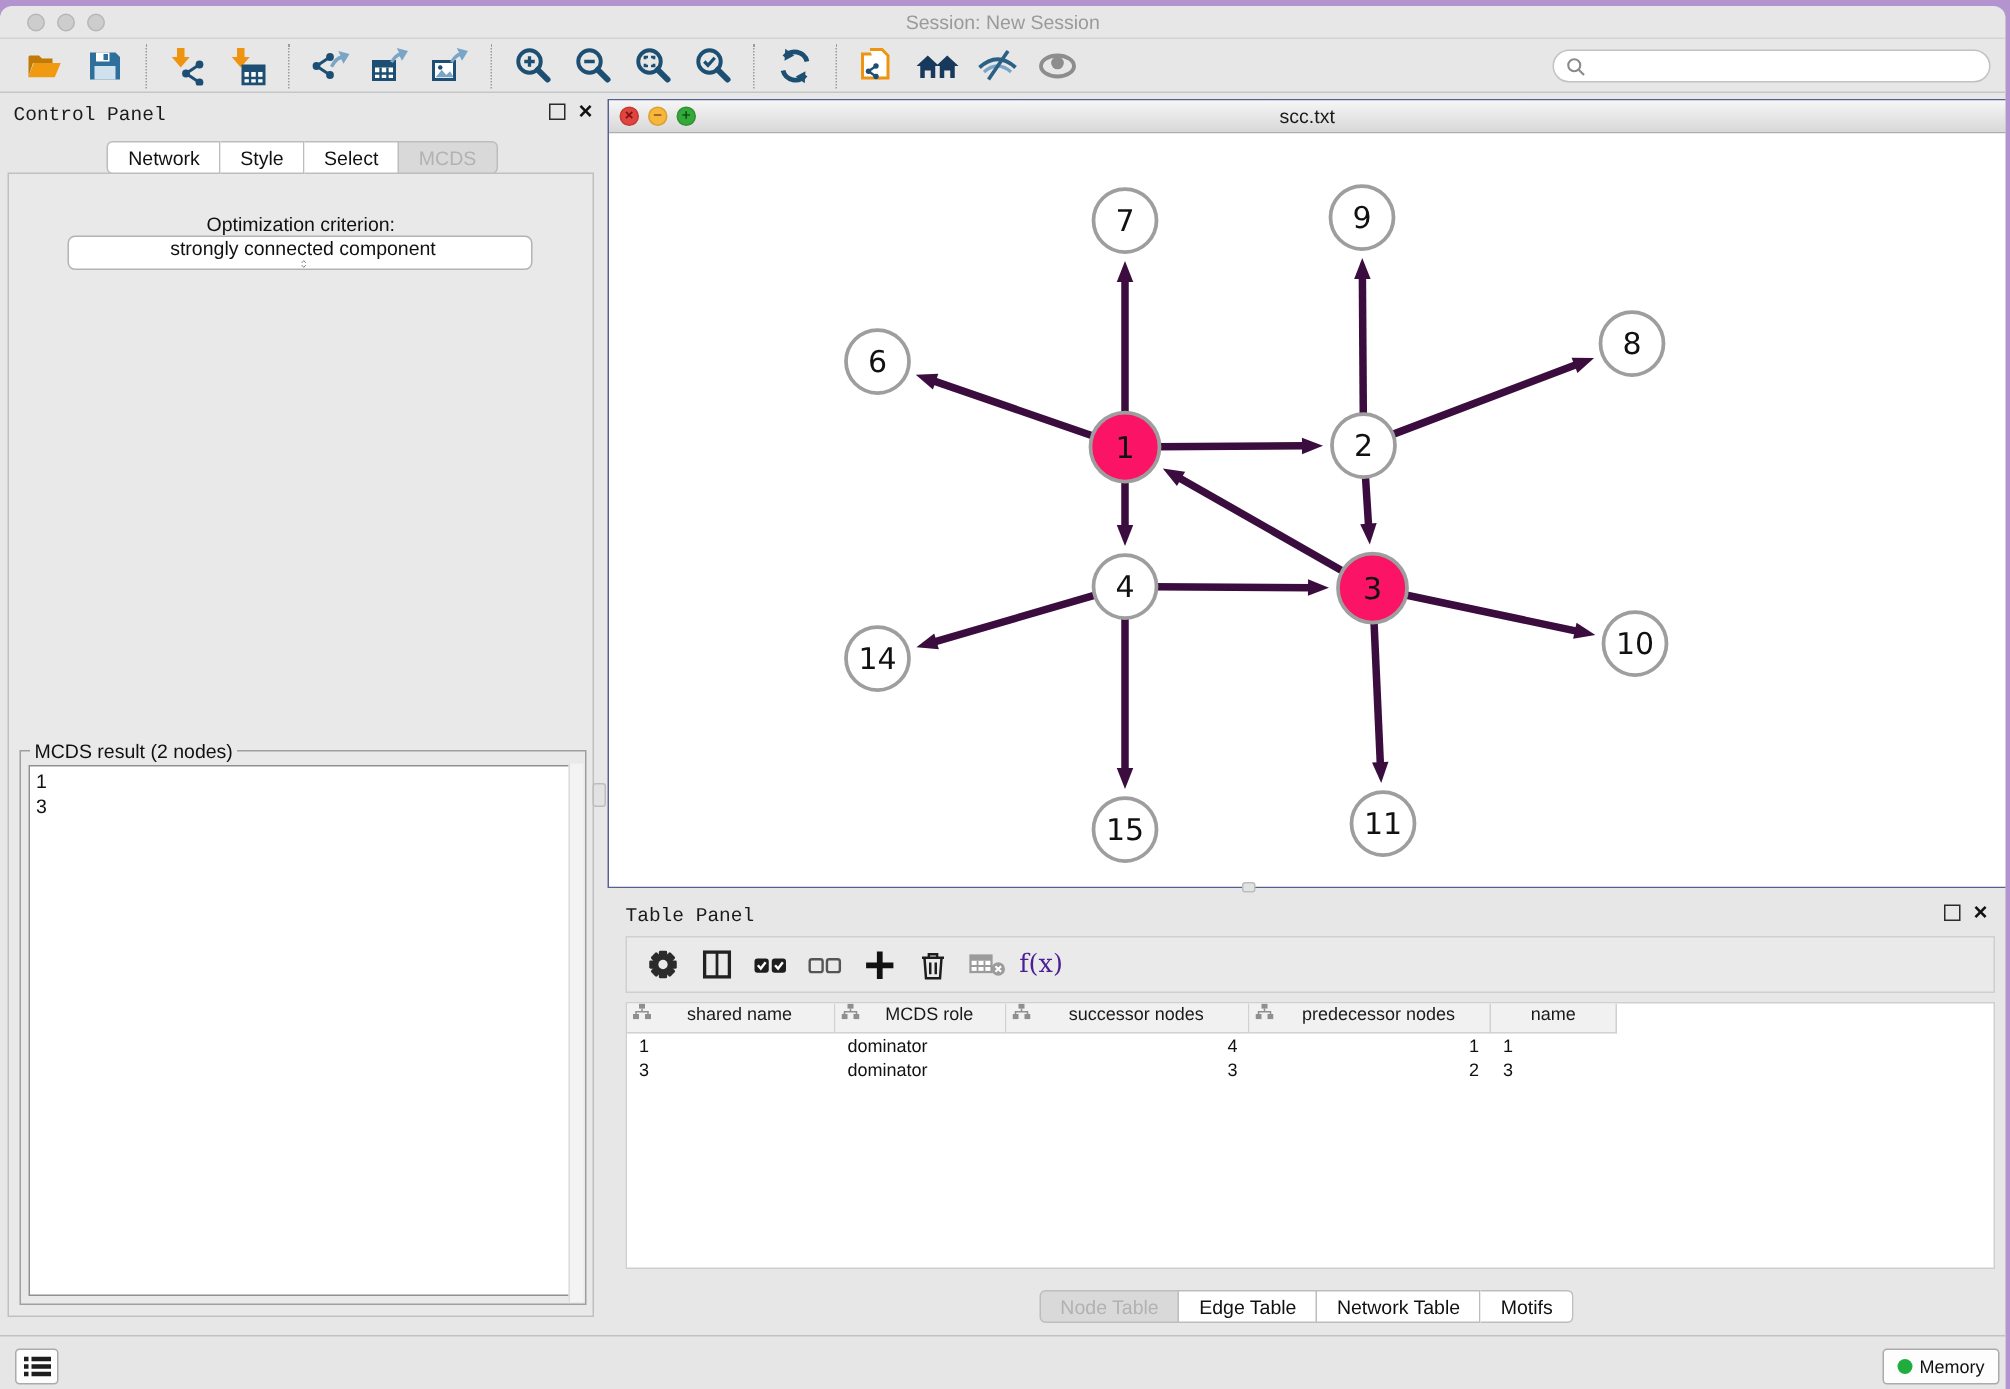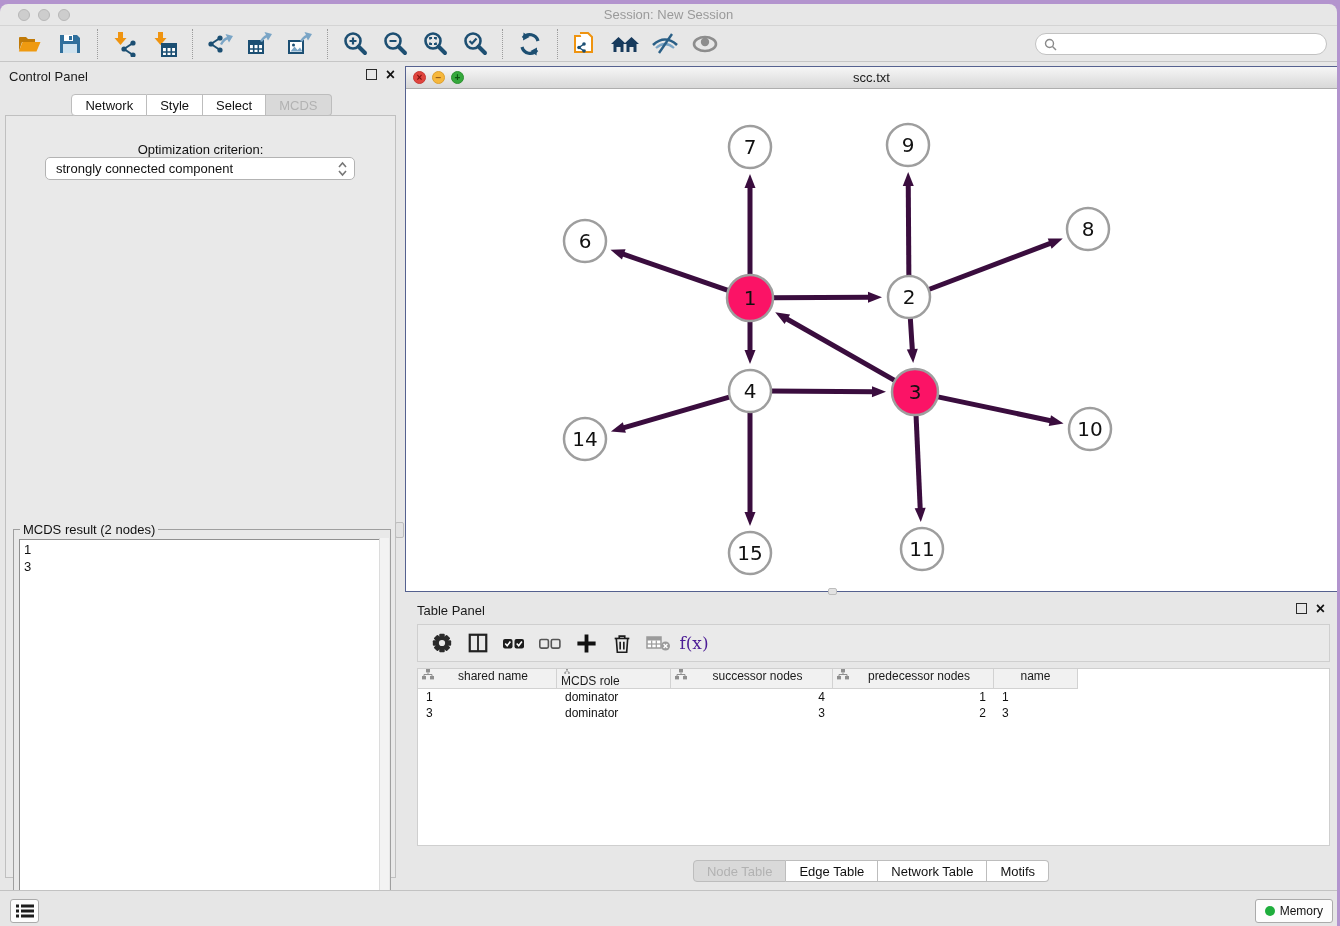--- a/index.html
+++ b/index.html
@@ -20,42 +20,42 @@
   .tb { width:40px; height:30px; display:flex; align-items:center; justify-content:center; cursor:default; }
   .sep { width:1px; height:30px; border-left:1px dotted #9c9c9c; margin:0 7px; }
   .searchbox { position:absolute; right:10px; top:7px; width:292px; height:22px; background:#fff;
                border:1px solid #c2c2c2; border-radius:11px; display:flex; align-items:center;
                padding:0 8px; gap:5px; }
   .searchbox input { flex:1; border:none; outline:none; background:transparent; font-size:12px; }
 
   
   .cp { position:absolute; left:0; top:58px; width:403px; height:828px; }
   .panel-head { position:absolute; top:0; left:0; right:0; height:28px; }
-  .panel-title { position:absolute; left:9px; top:7px; font-size:13px; color:#1a1a1a; }
+  .panel-title { position:absolute; left:9px; top:7px; font-size:13px; color:#1a1a1a;font-family:Liberation Mono, monospace; }
   .panel-ctrls { position:absolute; right:8px; top:7px; display:flex; gap:9px; align-items:center; }
   .ic-float { width:11px; height:11px; border:1.5px solid #2b2b2b; background:transparent; }
   .ic-close { font-size:16px; font-weight:900; color:#111; line-height:11px; }
   .cp-tabs { position:absolute; top:32px; left:0; width:100%; display:flex; justify-content:center; z-index:2; }
   .tab { font-size:13px; color:#111; background:#fff; border:1px solid #bdbdbd; border-left:none;
          padding:3px 13px; height:22px; }
   .tab:first-child { border-left:1px solid #bdbdbd; border-radius:4px 0 0 4px; }
   .tab:last-child { border-radius:0 4px 4px 0; }
   .tab.selected { background:#d9d9d9; color:#b2b2b2; }
   .cp-body { position:absolute; top:53px; left:5px; right:7px; bottom:12px;
              background:#e9e9e9; border:1px solid #c0c0c0; }
   .opt-label { position:absolute; top:26px; width:100%; text-align:center; font-size:13px; color:#111; }
   .dropdown { position:absolute; top:41px; left:39px; width:310px; height:23px; background:#fff;
               border:1px solid #b3b3b3; border-radius:5px; display:flex; align-items:center;
-              padding:0 6px 0 10px; font-size:13px; color:#111; }
+              padding:0 6px 0 10px; font-size:13px; color:#111;flex-direction:column; }
   .dropdown .dd-label { flex:1; }
   .btn-row { position:absolute; top:74px; width:100%; display:flex; justify-content:center; gap:15px; }
   .pushbtn { background:#fff; border:1px solid #b3b3b3; border-radius:5px; height:23px;
              padding:0 16px; font-size:13px; color:#111; font-family:"Liberation Sans",sans-serif; }
   .result-fs { position:absolute; left:7px; top:377px; width:378px; height:377px;
-               border:1px solid #9f9f9f; background:#e9e9e9;margin-top:29px; }
+               border:1px solid #9f9f9f; background:#e9e9e9; }
   .result-fs legend { font-size:13px; color:#111; margin-left:6px; padding:0 3px; }
   .result-text { position:absolute; left:5px; top:2px; right:5px; bottom:5px; background:#fff;
                  border:1px solid #909090; font-size:13px; color:#111; line-height:17px;
                  padding:1px 4px; white-space:pre; overflow:hidden; }
   .result-sb { position:absolute; right:1px; top:1px; bottom:1px; width:10px; background:#f3f3f3;
                border-left:1px solid #dcdcdc; }
 
   
   .vsplit-grip { position:absolute; left:395px; top:518px; width:9px; height:16px;
                  background:#e2e2e2; border:1px solid #bdbdbd; border-radius:2px; z-index:5; }
@@ -458,21 +458,21 @@
             <svg width="12" height="11" viewBox="0 0 12 11">
               <g fill="#8f8f8f">
                 <rect x="4" y="0" width="4" height="3.4"></rect>
                 <rect x="0" y="7" width="4" height="3.4"></rect>
                 <rect x="8" y="7" width="4" height="3.4"></rect>
               </g>
               <path d="M6 3.4 V5.5 M2 7 V5.5 H10 V7" stroke="#8f8f8f" fill="none"></path>
             </svg>
             <span class="th-label">shared name</span>
           </div>
-          <div class="th" style="width: 114px; flex-direction: column;">
+          <div class="th" style="width: 114px;">
             <svg width="12" height="11" viewBox="0 0 12 11">
               <g fill="#8f8f8f">
                 <rect x="4" y="0" width="4" height="3.4"></rect>
                 <rect x="0" y="7" width="4" height="3.4"></rect>
                 <rect x="8" y="7" width="4" height="3.4"></rect>
               </g>
               <path d="M6 3.4 V5.5 M2 7 V5.5 H10 V7" stroke="#8f8f8f" fill="none"></path>
             </svg>
             <span class="th-label">MCDS role</span>
           </div>

